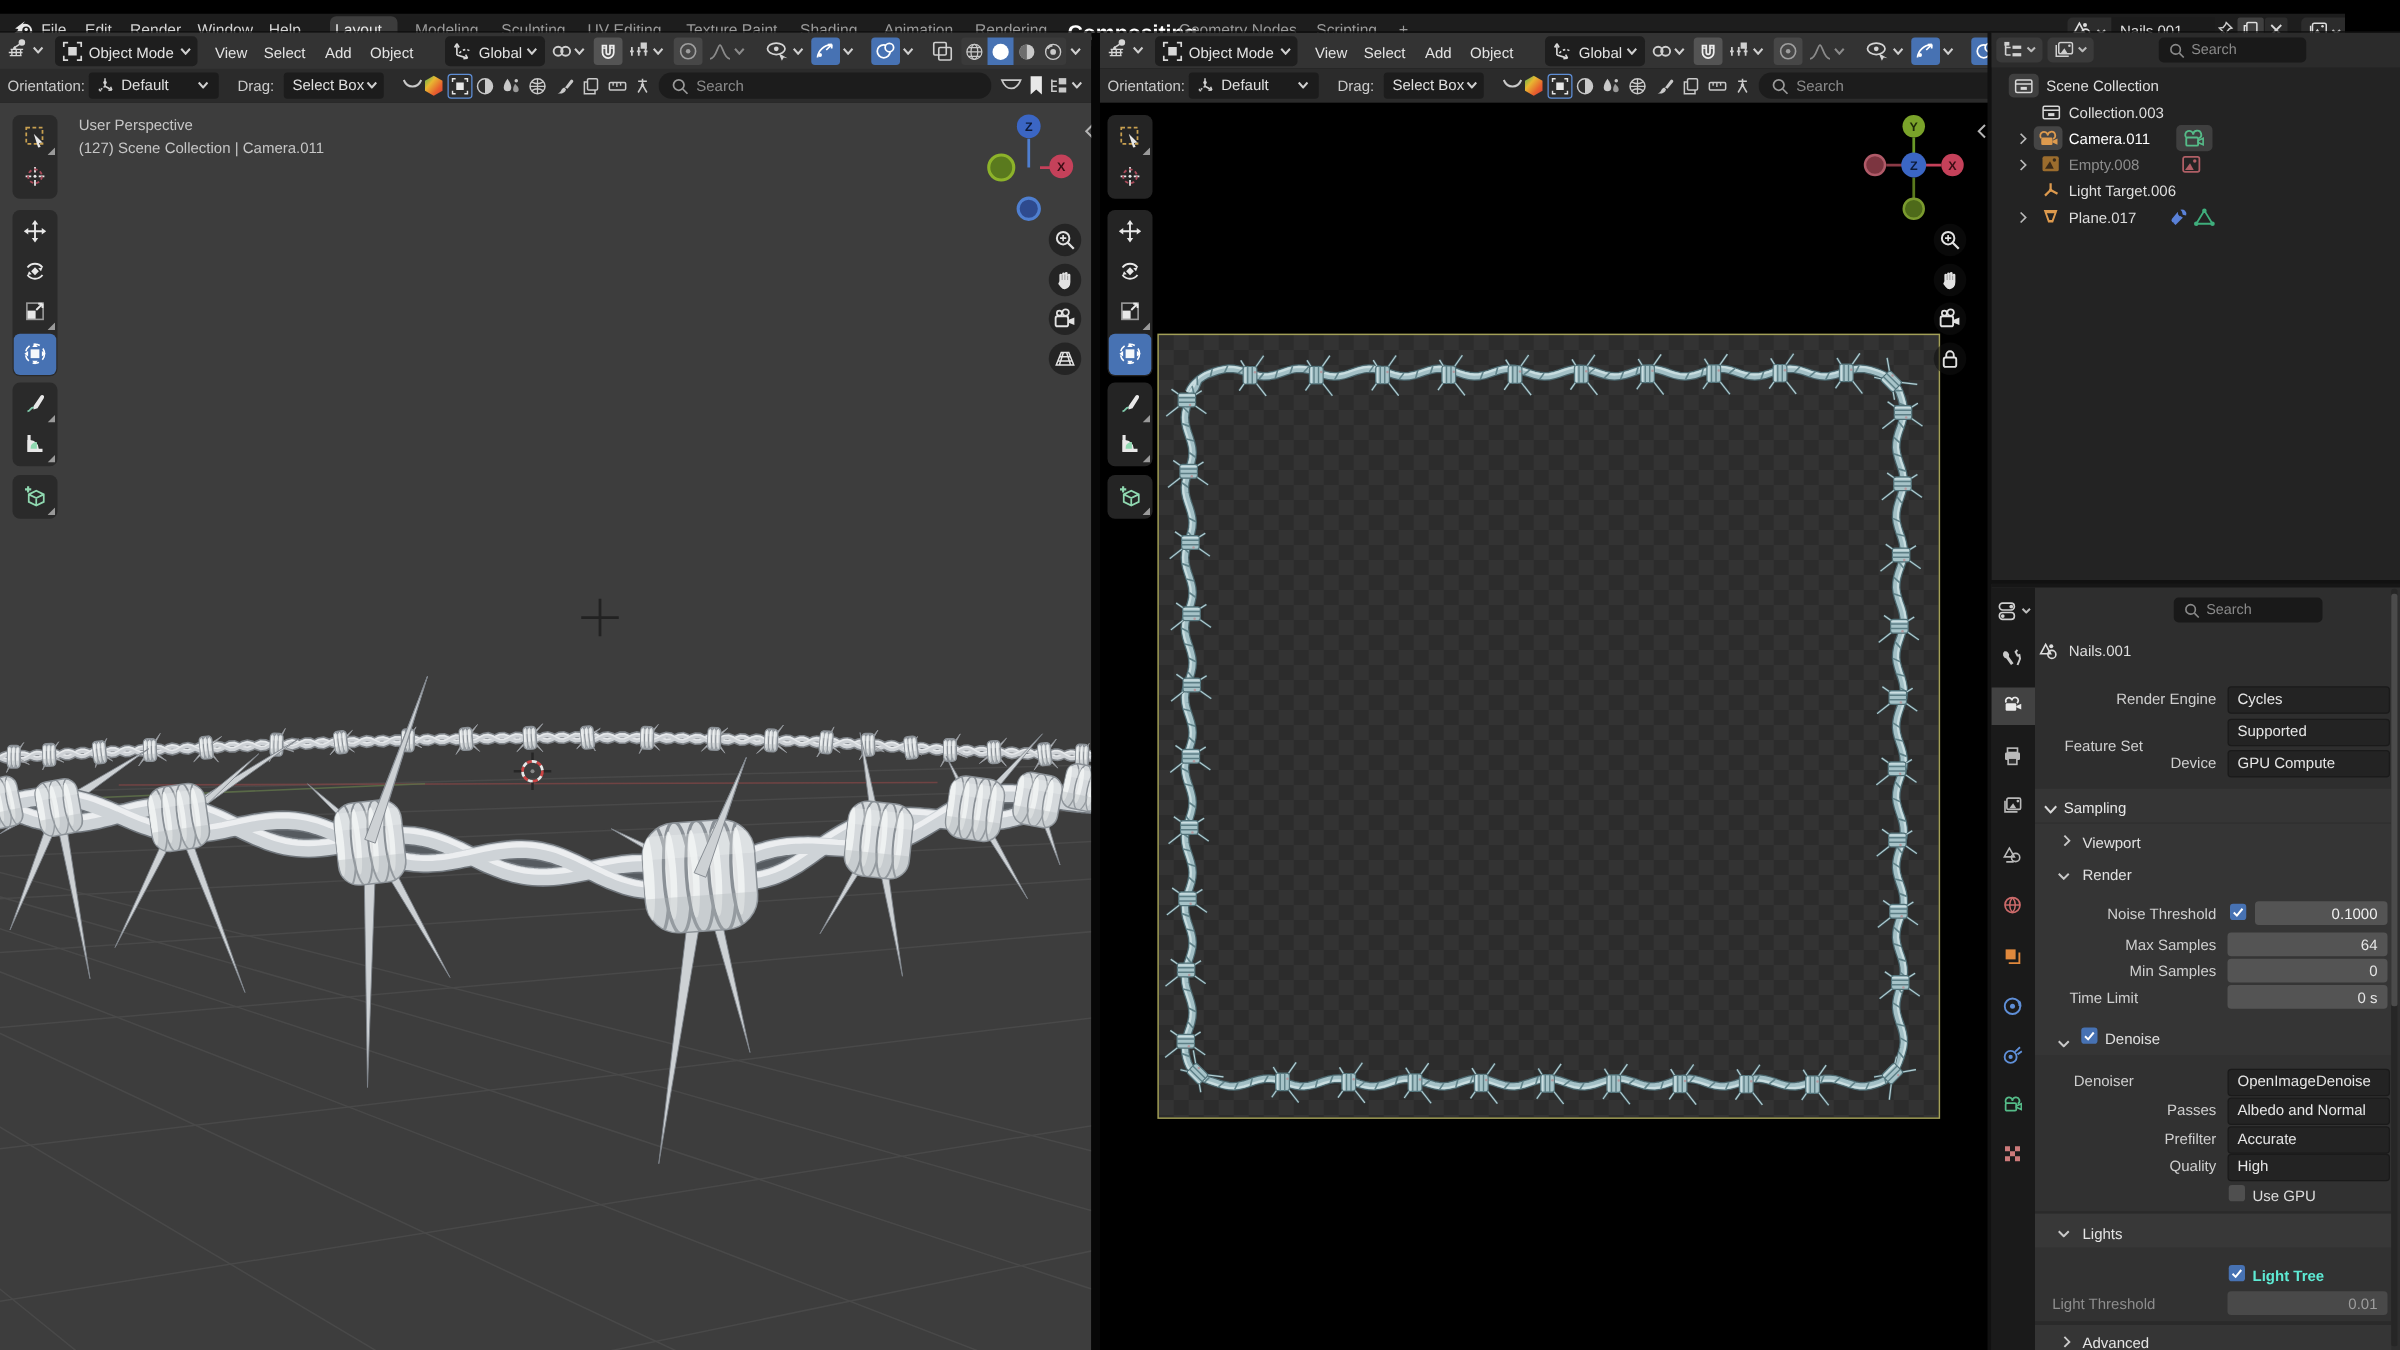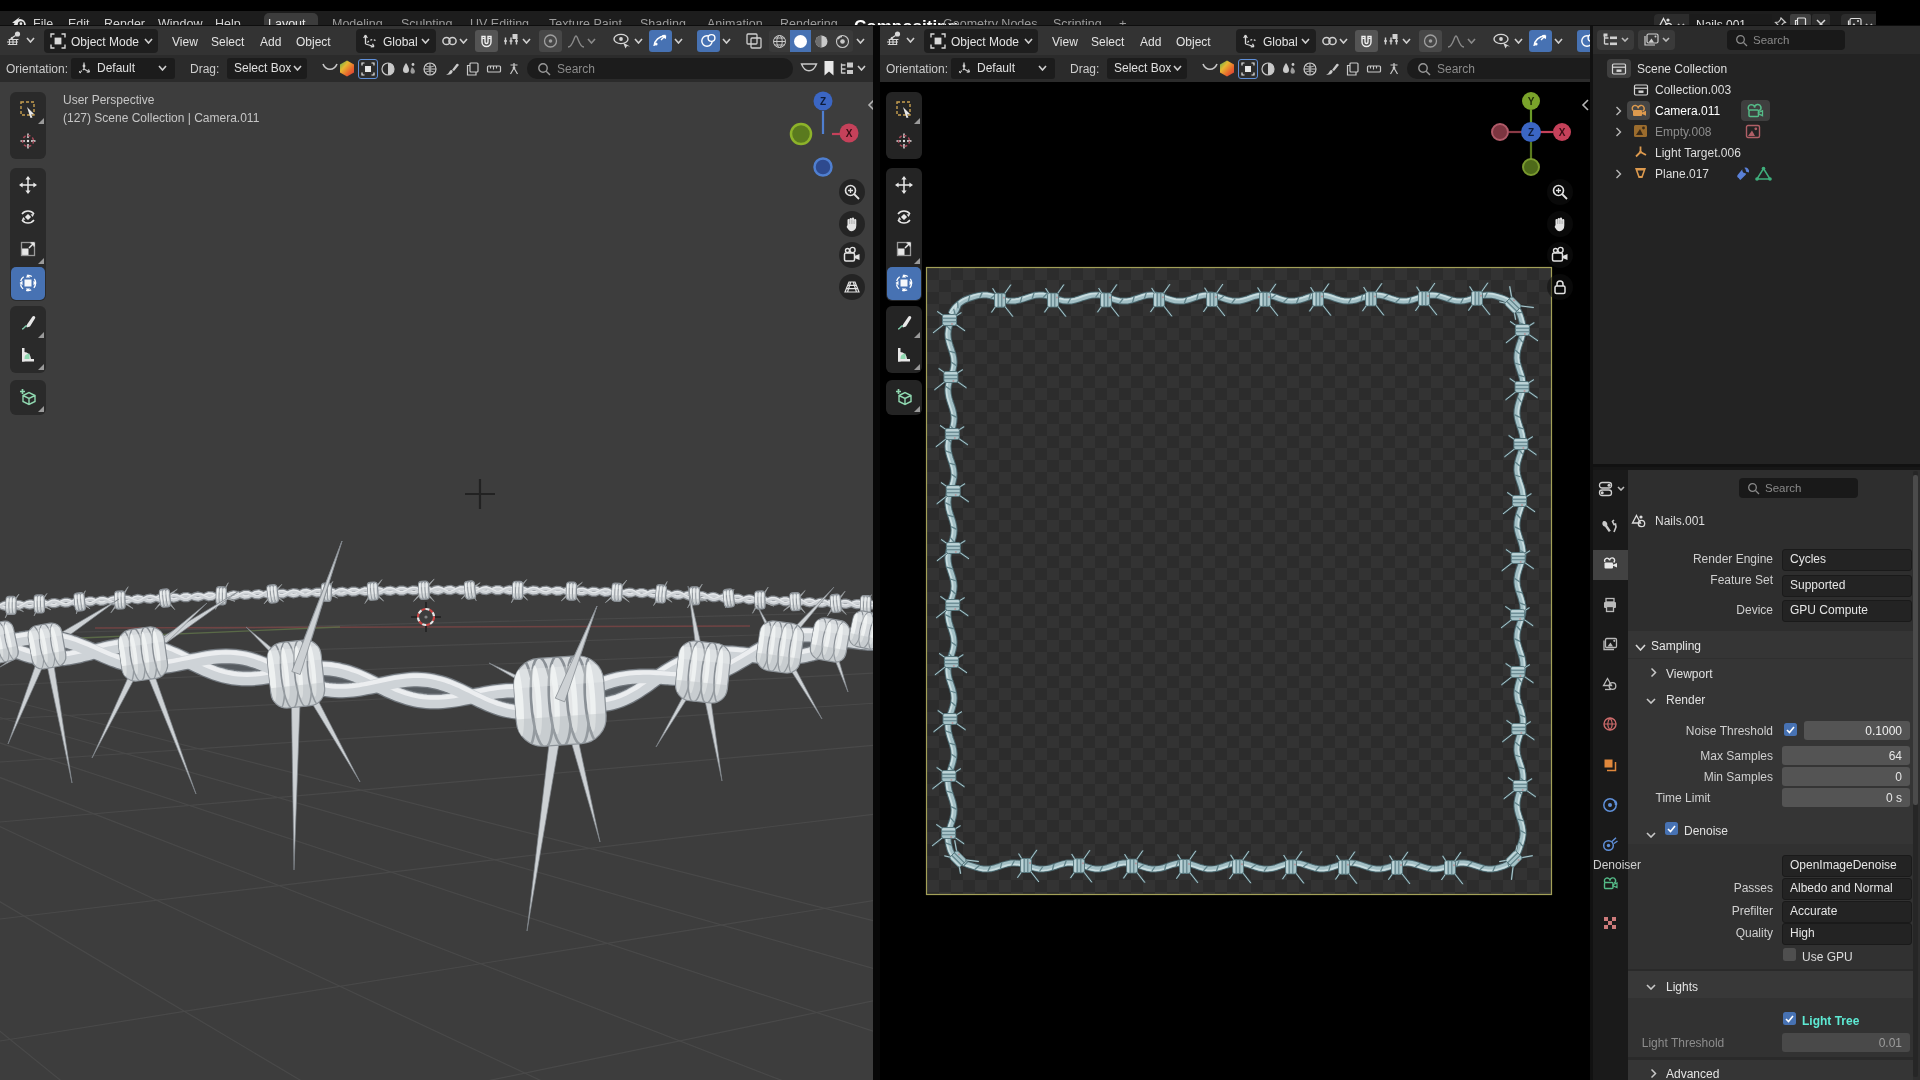--- a/index.html
+++ b/index.html
@@ -2350,21 +2350,21 @@
     <div class="abs" style="left:172px;top:15px;font-size:11.5px;color:#8a8a8a;font-weight:400;letter-spacing:0px;white-space:nowrap">Search</div>
     <svg class="abs" style="left:38px;top:47px" width="16" height="14" viewBox="0 0 16 14">
 <path d="M5.5 1.5 L9.5 9 H1.5z" fill="none" stroke="#ddd" stroke-width="1.3"></path>
 <circle cx="10.5" cy="9.5" r="3.2" fill="none" stroke="#ddd" stroke-width="1.3"></circle>
 <circle cx="10" cy="3" r="1.6" fill="#ddd"></circle>
     </svg>
     <div class="abs" style="left:62px;top:47px;font-size:12px;color:#dedede;font-weight:400;letter-spacing:0px;white-space:nowrap">Nails.001</div>
     <div class="abs" style="left:0;top:85px;width:180px;text-align:right;font-size:12px;color:#cfcfcf">Render Engine</div>
     <div class="abs" style="left:189px;top:82px;width:128px;height:20px;background:#232323;border-radius:3px;border:1px solid #1a1a1a"></div>
     <div class="abs" style="left:197px;top:85px;font-size:12px;color:#e6e6e6;font-weight:400;letter-spacing:0px;white-space:nowrap">Cycles</div>
-    <div class="abs" style="left:0;top:106px;width:180px;text-align:right;font-size:12px;color:#cfcfcf">Feature Set</div>
+    <div class="abs" style="left:0;top:123px;width:180px;text-align:center;font-size:12px;color:#cfcfcf">Feature Set</div>
     <div class="abs" style="left:189px;top:108px;width:128px;height:20px;background:#232323;border-radius:3px;border:1px solid #1a1a1a"></div>
     <div class="abs" style="left:197px;top:111px;font-size:12px;color:#e6e6e6;font-weight:400;letter-spacing:0px;white-space:nowrap">Supported</div>
     <div class="abs" style="left:0;top:136px;width:180px;text-align:right;font-size:12px;color:#cfcfcf">Device</div>
     <div class="abs" style="left:189px;top:133px;width:128px;height:20px;background:#232323;border-radius:3px;border:1px solid #1a1a1a"></div>
     <div class="abs" style="left:197px;top:136px;font-size:12px;color:#e6e6e6;font-weight:400;letter-spacing:0px;white-space:nowrap">GPU Compute</div>
     <div class="abs" style="left:35px;top:164px;width:285px;height:449px;background:#353535;border-radius:0px;"></div>
     <div class="abs" style="left:35px;top:191px;width:285px;height:1px;background:#2f2f2f;border-radius:0px;"></div>
     <svg class="abs" style="left:42px;top:177px" width="11" height="7">
       <polyline points="1,1 5.5,6 10,1" fill="none" stroke="#d8d8d8" stroke-width="1.6"></polyline>
     </svg>
@@ -2395,21 +2395,21 @@
     <div class="abs" style="left:189px;top:324px;width:120px;text-align:right;font-size:12px;color:#e6e6e6">0 s</div>
     <svg class="abs" style="left:53px;top:365px" width="10" height="6">
       <polyline points="1,1 5.0,5 9,1" fill="none" stroke="#c9c9c9" stroke-width="1.6"></polyline>
     </svg>
     <div class="abs" style="left:72px;top:355px;width:13px;height:13px;background:#4772b3;border-radius:2.5px;"></div>
     <svg class="abs" style="left:74px;top:358px" width="9" height="8">
       <path d="M1 4 L3.5 6.5 L8 1" fill="none" stroke="#fff" stroke-width="1.6"></path>
     </svg>
     <div class="abs" style="left:91px;top:357px;font-size:12px;color:#e0e0e0;font-weight:400;letter-spacing:0px;white-space:nowrap">Denoise</div>
     <div class="abs" style="left:35px;top:377px;width:285px;height:125px;background:#313131;border-radius:0px;"></div>
-    <div class="abs" style="left:0;top:391px;width:180px;text-align:left;font-size:12px;color:#cfcfcf">Denoiser</div>
+    <div class="abs" style="left:0;top:391px;width:180px;text-align:center;font-size:12px;color:#cfcfcf">Denoiser</div>
     <div class="abs" style="left:189px;top:388px;width:128px;height:20px;background:#232323;border-radius:3px;border:1px solid #1a1a1a"></div>
     <div class="abs" style="left:197px;top:391px;font-size:12px;color:#e6e6e6;font-weight:400;letter-spacing:0px;white-space:nowrap">OpenImageDenoise</div>
     <div class="abs" style="left:0;top:414px;width:180px;text-align:right;font-size:12px;color:#cfcfcf">Passes</div>
     <div class="abs" style="left:189px;top:411px;width:128px;height:20px;background:#232323;border-radius:3px;border:1px solid #1a1a1a"></div>
     <div class="abs" style="left:197px;top:414px;font-size:12px;color:#e6e6e6;font-weight:400;letter-spacing:0px;white-space:nowrap">Albedo and Normal</div>
     <div class="abs" style="left:0;top:437px;width:180px;text-align:right;font-size:12px;color:#cfcfcf">Prefilter</div>
     <div class="abs" style="left:189px;top:434px;width:128px;height:20px;background:#232323;border-radius:3px;border:1px solid #1a1a1a"></div>
     <div class="abs" style="left:197px;top:437px;font-size:12px;color:#e6e6e6;font-weight:400;letter-spacing:0px;white-space:nowrap">Accurate</div>
     <div class="abs" style="left:0;top:459px;width:180px;text-align:right;font-size:12px;color:#cfcfcf">Quality</div>
     <div class="abs" style="left:189px;top:456px;width:128px;height:20px;background:#232323;border-radius:3px;border:1px solid #1a1a1a"></div>

